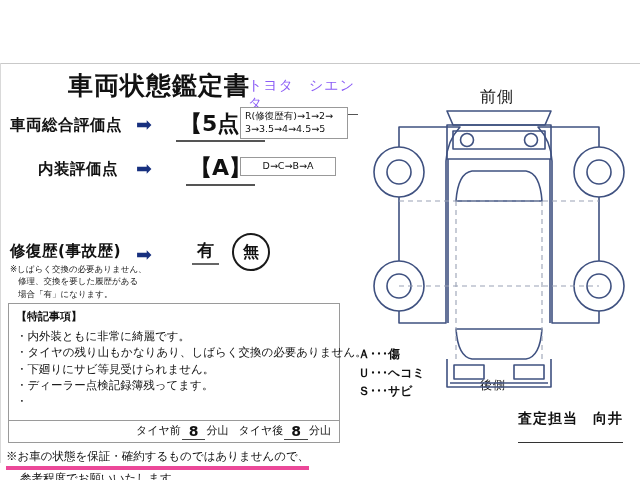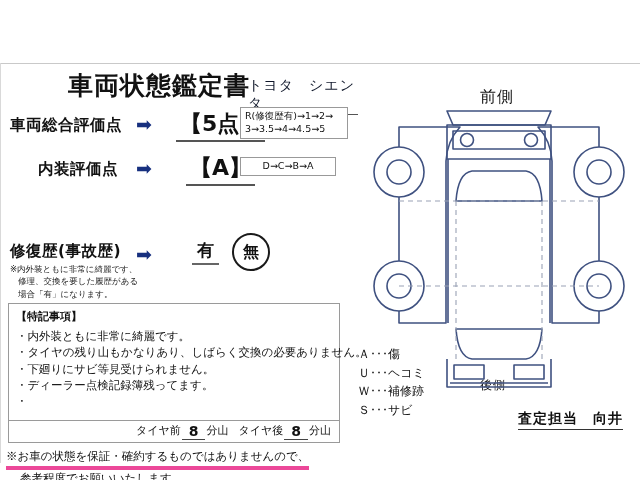--- a/index.html
+++ b/index.html
@@ -18,21 +18,21 @@
   .left{position:absolute;left:0px;top:57px;width:358px;height:400px;}
 
   .title-row{position:absolute;left:0;top:4px;width:358px;height:34px;}
   .doc-title{
     position:absolute;left:68px;top:2px;
     font-size:25px;font-weight:bold;letter-spacing:1px;
     font-family:"DejaVu Sans","Liberation Sans",sans-serif;
   }
   .car-name{
     position:absolute;left:248px;top:10px;
-    font-size:14px;letter-spacing:1px;color:#0f172a;
+    font-size:14px;letter-spacing:1px;color:#8b5cf6;
     border-bottom:1px solid #555;padding-bottom:1px;
   }
 
   .row{position:absolute;left:0;width:358px;height:36px;}
   .row-label{
     position:absolute;font-size:15.5px;font-weight:bold;letter-spacing:0.5px;white-space:nowrap;
   }
   .arrow{position:absolute;font-size:19px;color:#17307f;line-height:1;}
   .value{
     position:absolute;font-size:22px;font-weight:bold;letter-spacing:0px;
@@ -77,25 +77,25 @@
   }
   .disclaimer div{border-bottom:4px solid #ec4899;display:inline-block;font-family:Liberation Serif, serif;}
   .disclaimer .l2{margin-left:14px;}
 
   
   .right{position:absolute;left:358px;top:57px;width:282px;height:400px;}
   .front-label{position:absolute;left:122px;top:24px;font-size:16px;letter-spacing:1px;}
   .rear-label{position:absolute;left:122px;top:314px;font-size:12px;letter-spacing:1px;}
   #cardiag{position:absolute;left:10px;top:38px;}
 
-  .legend{position:absolute;left:0px;top:282px;font-size:12px;line-height:1.55;font-weight:normal;}
+  .legend{position:absolute;left:0px;top:282px;font-size:12px;line-height:1.55;font-weight:bold;}
   .legend div{white-space:nowrap;}
   .assessor{
     position:absolute;left:160px;top:347px;font-size:14px;font-weight:bold;letter-spacing:1px;
-    border-bottom:1.5px solid #333;padding-bottom:1px;white-space:nowrap;
+    border-bottom:1.5px solid #333;padding-bottom:14px;white-space:nowrap;
   }
 </style>
 </head>
 <body>
 
 <div id="sheet">
 
   <div class="hline topline"></div>
   <div class="vline-left"></div>
 
@@ -123,21 +123,21 @@
       <div class="scalebox" style="left:240px;top:6px;width:96px;box-sizing:border-box;text-align:center;">
         <span>D→C→B→A</span>
       </div>
     </div>
 
     <div class="rp-label">修復歴(事故歴)</div>
     <div class="rp-arrow">➡</div>
     <div class="rp-yes">有</div>
     <div class="rp-no">無</div>
     <div class="rp-note">
-      <div>※内外装ともに非常に綺麗です、</div>
+      <div>※しばらく交換の必要ありません、</div>
       <div>修理、交換を要した履歴がある</div>
       <div>場合「有」になります。</div>
     </div>
 
     <div class="notes-box">
       <div class="notes-title">【特記事項】</div>
       <div class="notes-list">
         <div>・内外装ともに非常に綺麗です。</div>
         <div>・タイヤの残り山もかなりあり、しばらく交換の必要ありません。</div>
         <div>・下廻りにサビ等見受けられません。</div>
@@ -219,20 +219,19 @@
           <path d="M31 185 L231 185"></path>
           <path d="M88 100 L88 258"></path>
           <path d="M174 100 L174 258"></path>
         </g>
       </g>
     </svg>
 
     <div class="legend">
       <div>Ａ･･･傷</div>
       <div>Ｕ･･･ヘコミ</div>
-      <div>Ｗ･･･補修跡</div>
       <div>Ｓ･･･サビ</div>
     </div>
 
     <div class="assessor">査定担当　向井</div>
 
   </div>
 </div>
 
 </body></html>

